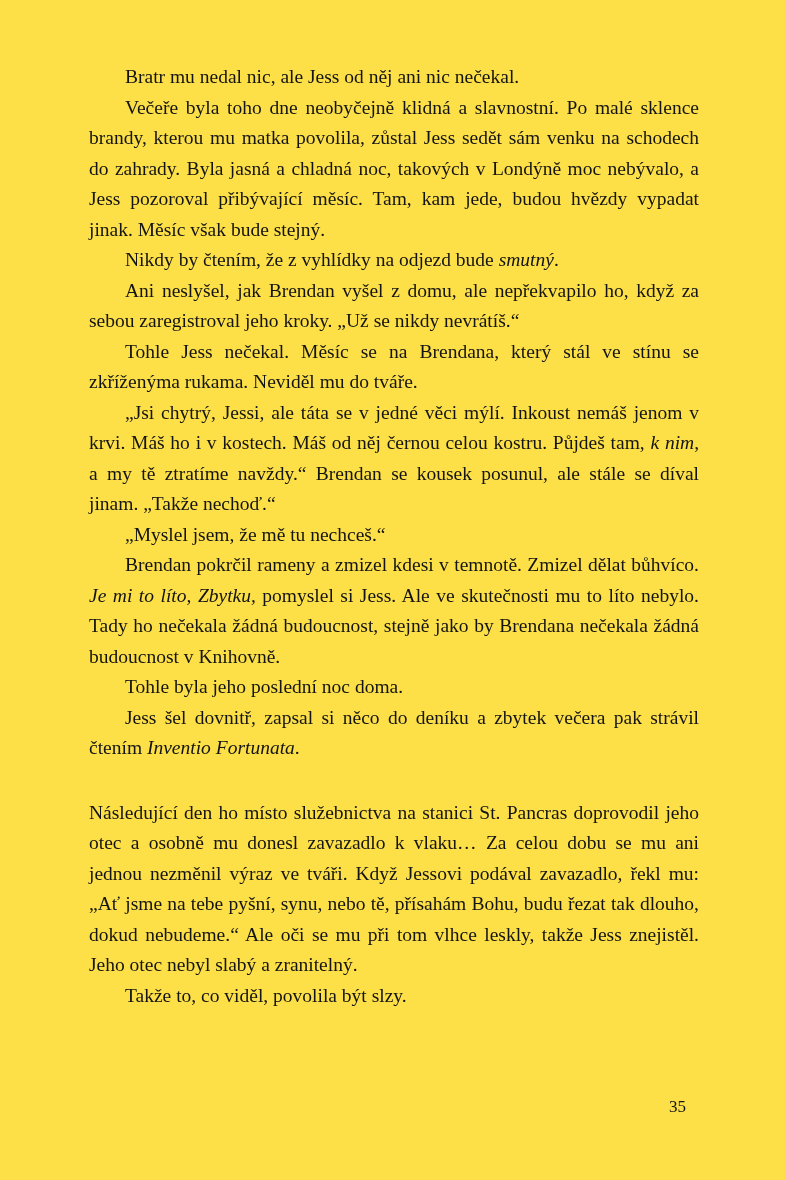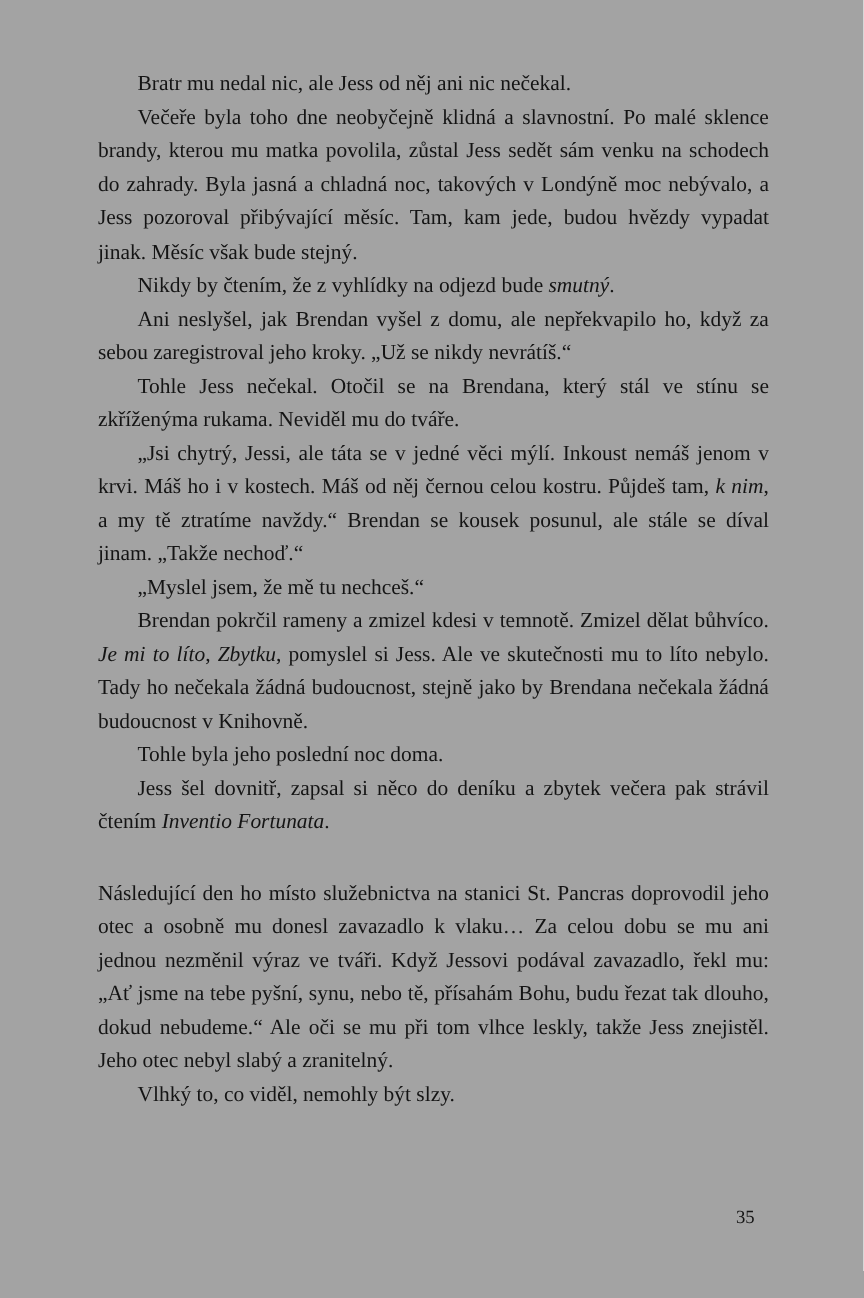--- a/index.html
+++ b/index.html
@@ -4,21 +4,21 @@
 <style>
   html, body {
     margin: 0;
     padding: 0;
     background: #ffffff;
   }
   .page {
     position: relative;
     width: 785px;
     height: 1180px;
-    background: #a3a3a3;
+    background: #fde047;
     overflow: hidden;
     font-family: "Liberation Serif", serif;
     color: #141414;
   }
   .text-block {
     position: absolute;
     left: 89px;
     top: 62px;
     width: 610px;
     font-size: 19.5px;
@@ -49,23 +49,23 @@
 </style>
 </head>
 <body>
 
 <div class="page">
   <main class="text-block">
       <p class="indent"><span>Bratr mu nedal nic, ale Jess od něj ani nic nečekal.</span></p>
       <p class="indent"><span>Večeře byla toho dne neobyčejně klidná a slavnostní. Po malé sklence brandy, kterou mu matka povolila, zůstal Jess sedět sám venku na schodech do zahrady. Byla jasná a chladná noc, takových v Londýně moc nebývalo, a Jess pozoroval přibývající měsíc. Tam, kam jede, budou hvězdy vypadat jinak. Měsíc však bude stejný.</span></p>
       <p class="indent"><span>Nikdy by čtením, že z vyhlídky na odjezd bude </span><em>smutný</em><span>.</span></p>
       <p class="indent"><span>Ani neslyšel, jak Brendan vyšel z domu, ale nepřekvapilo ho, když za sebou zaregistroval jeho kroky. „Už se nikdy nevrátíš.“</span></p>
-      <p class="indent"><span>Tohle Jess nečekal. Otočil se na Brendana, který stál ve stínu se zkříženýma rukama. Neviděl mu do tváře.</span></p>
+      <p class="indent"><span>Tohle Jess nečekal. Měsíc se na Brendana, který stál ve stínu se zkříženýma rukama. Neviděl mu do tváře.</span></p>
       <p class="indent"><span>„Jsi chytrý, Jessi, ale táta se v jedné věci mýlí. Inkoust nemáš jenom v krvi. Máš ho i v kostech. Máš od něj černou celou kostru. Půjdeš tam, </span><em>k nim</em><span>, a my tě ztratíme navždy.“ Brendan se kousek posunul, ale stále se díval jinam. „Takže nechoď.“</span></p>
       <p class="indent"><span>„Myslel jsem, že mě tu nechceš.“</span></p>
       <p class="indent"><span>Brendan pokrčil rameny a zmizel kdesi v temnotě. Zmizel dělat bůhvíco. </span><em>Je mi to líto, Zbytku,</em><span> pomyslel si Jess. Ale ve skutečnosti mu to líto nebylo. Tady ho nečekala žádná budoucnost, stejně jako by Brendana nečekala žádná budoucnost v Knihovně.</span></p>
       <p class="indent"><span>Tohle byla jeho poslední noc doma.</span></p>
       <p class="indent"><span>Jess šel dovnitř, zapsal si něco do deníku a zbytek večera pak strávil čtením </span><em>Inventio Fortunata</em><span>.</span></p>
       <p class="section-gap"><span>Následující den ho místo služebnictva na stanici St. Pancras doprovodil jeho otec a osobně mu donesl zavazadlo k vlaku… Za celou dobu se mu ani jednou nezměnil výraz ve tváři. Když Jessovi podával zavazadlo, řekl mu: „Ať jsme na tebe pyšní, synu, nebo tě, přísahám Bohu, budu řezat tak dlouho, dokud nebudeme.“ Ale oči se mu při tom vlhce leskly, takže Jess znejistěl. Jeho otec nebyl slabý a zranitelný.</span></p>
-      <p class="indent"><span>Vlhký to, co viděl, nemohly být slzy.</span></p>
+      <p class="indent"><span>Takže to, co viděl, povolila být slzy.</span></p>
     </main>
   <div class="page-number">35</div>
 </div>
 
 </body></html>

